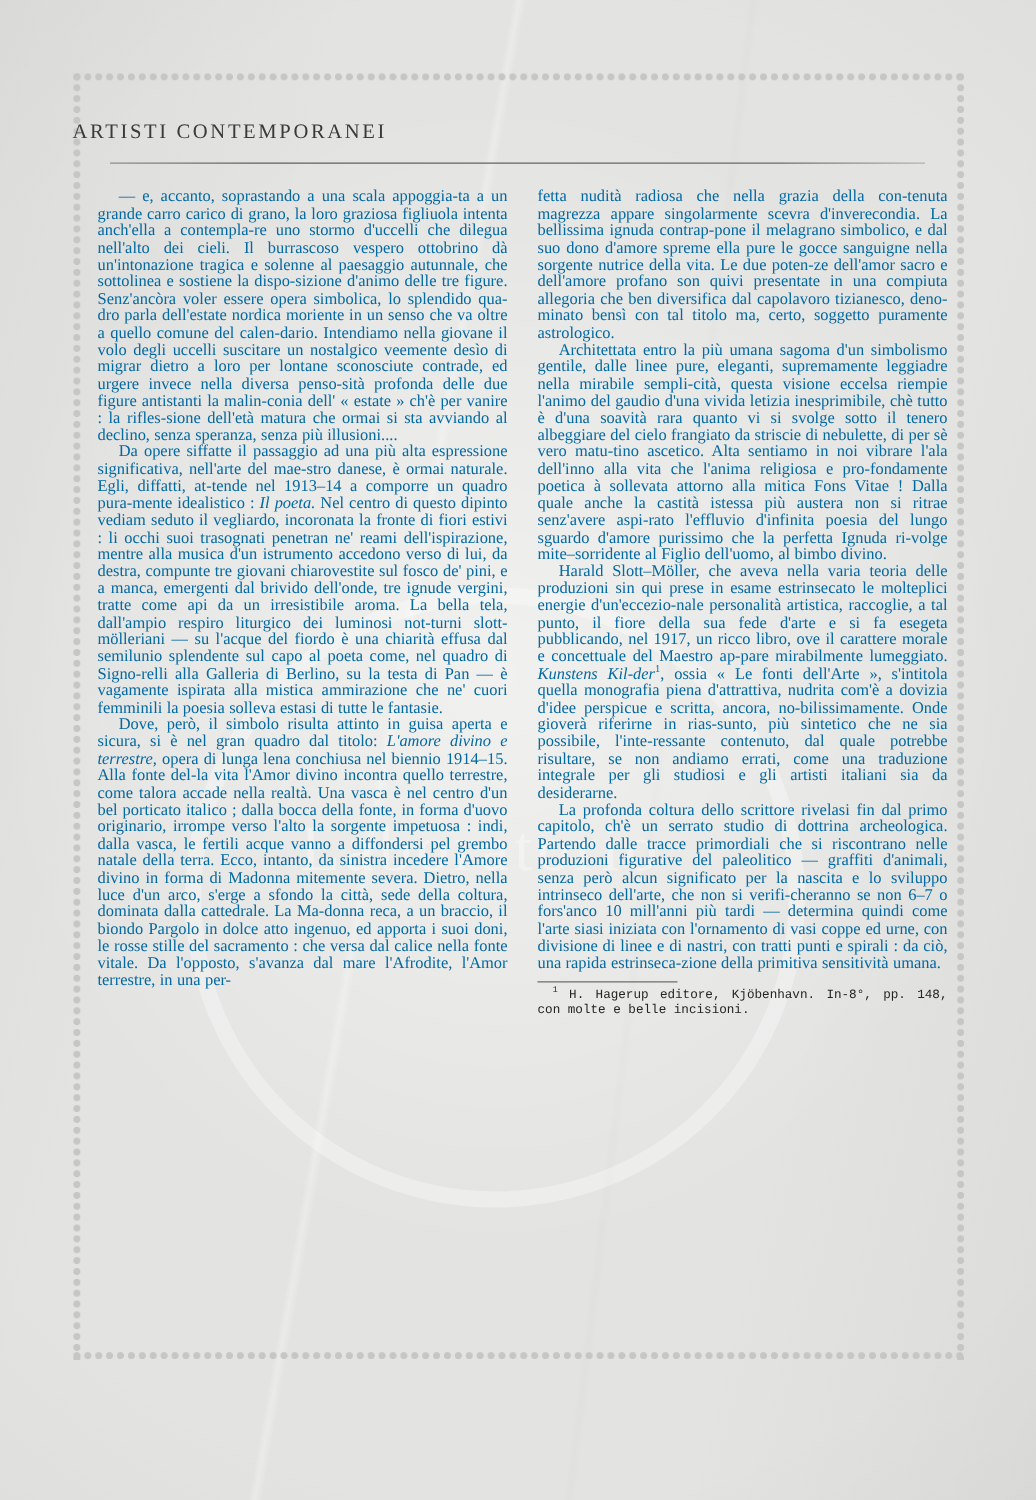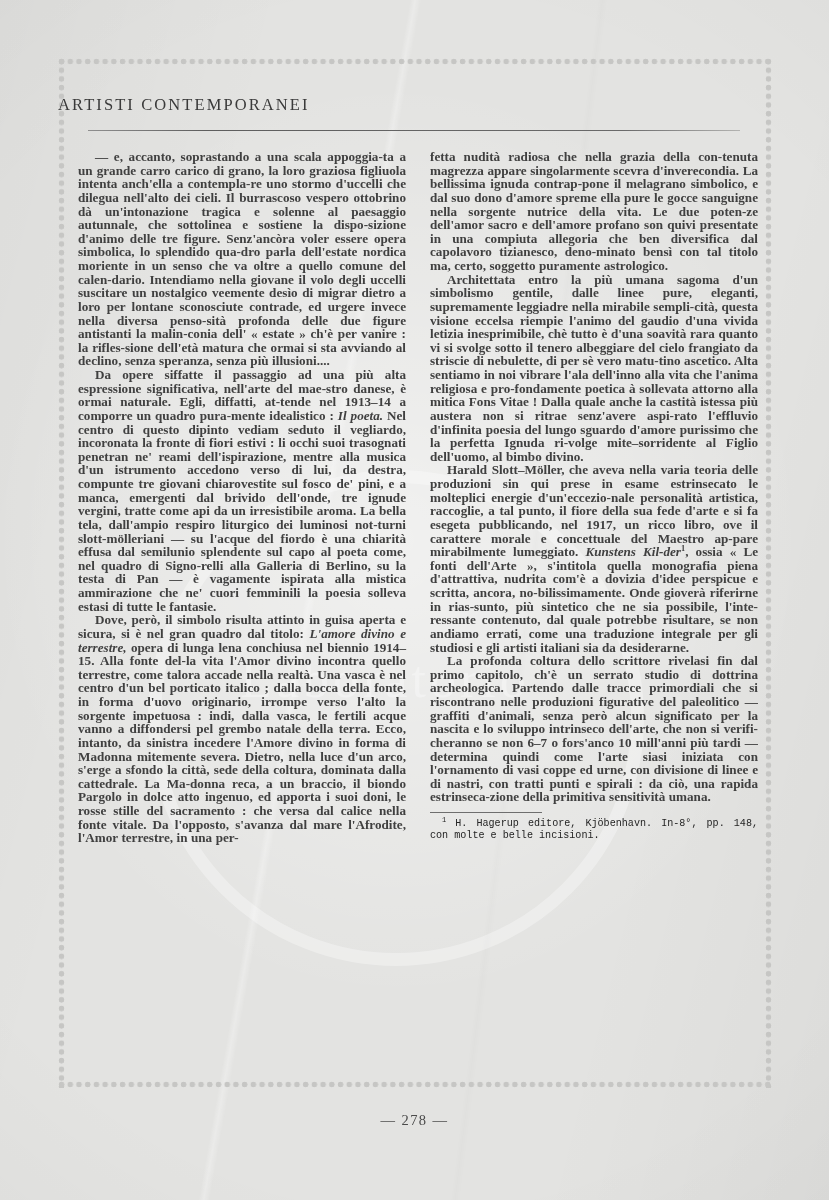--- a/index.html
+++ b/index.html
@@ -125,25 +125,24 @@
   }
   .column {
     width: 328px;
   }
   .para {
     margin: 0;
     font-size: 13.15px;
     line-height: 13.62px;
     text-align: justify;
     text-justify: inter-word;
-    color: #404040;
+    color: #0369a1;
     font-family: "Liberation Serif", serif;
     hyphens: manual;
     word-spacing: 0.2px;
-    font-weight: bold;
   }
   .para.indent { text-indent: 17px; }
   .para em { font-style: italic; margin-top: 21px; }
   .para sup {
     font-size: 8.4px;
     vertical-align: super;
     line-height: 0;
   }
 
   
@@ -208,15 +207,14 @@
       <p class="para indent">Architettata entro la più umana sagoma d'un simbolismo gentile, dalle linee pure, eleganti, supremamente leggiadre nella mirabile sempli-cità, questa visione eccelsa riempie l'animo del gaudio d'una vivida letizia inesprimibile, chè tutto è d'una soavità rara quanto vi si svolge sotto il tenero albeggiare del cielo frangiato da striscie di nebulette, di per sè vero matu-tino ascetico. Alta sentiamo in noi vibrare l'ala dell'inno alla vita che l'anima religiosa e pro-fondamente poetica à sollevata attorno alla mitica Fons Vitae ! Dalla quale anche la castità istessa più austera non si ritrae senz'avere aspi-rato l'effluvio d'infinita poesia del lungo sguardo d'amore purissimo che la perfetta Ignuda ri-volge mite–sorridente al Figlio dell'uomo, al bimbo divino.</p>
       <p class="para indent"><span>Harald Slott–Möller, che aveva nella varia teoria delle produzioni sin qui prese in esame estrinsecato le molteplici energie d'un'eccezio-nale personalità artistica, raccoglie, a tal punto, il fiore della sua fede d'arte e si fa esegeta pubblicando, nel 1917, un ricco libro, ove il carattere morale e concettuale del Maestro ap-pare mirabilmente lumeggiato. </span><em>Kunstens Kil-der</em><sup>1</sup><span>, ossia « Le fonti dell'Arte », s'intitola quella monografia piena d'attrattiva, nudrita com'è a dovizia d'idee perspicue e scritta, ancora, no-bilissimamente. Onde gioverà riferirne in rias-sunto, più sintetico che ne sia possibile, l'inte-ressante contenuto, dal quale potrebbe risultare, se non andiamo errati, come una traduzione integrale per gli studiosi e gli artisti italiani sia da desiderarne.</span></p>
       <p class="para indent">La profonda coltura dello scrittore rivelasi fin dal primo capitolo, ch'è un serrato studio di dottrina archeologica. Partendo dalle tracce primordiali che si riscontrano nelle produzioni figurative del paleolitico — graffiti d'animali, senza però alcun significato per la nascita e lo sviluppo intrinseco dell'arte, che non si verifi-cheranno se non 6–7 o fors'anco 10 mill'anni più tardi — determina quindi come l'arte siasi iniziata con l'ornamento di vasi coppe ed urne, con divisione di linee e di nastri, con tratti punti e spirali : da ciò, una rapida estrinseca-zione della primitiva sensitività umana.</p>
 
       <div id="footnote-rule"></div>
       <p id="footnote"><sup>1</sup><span> H. Hagerup editore, Kjöbenhavn. In-8°, pp. 148, con molte e belle incisioni.</span></p>
     </div>
 
   </div>
 
-  <div id="folio">— 278 —</div>
 
 </div>
 
 </body></html>

